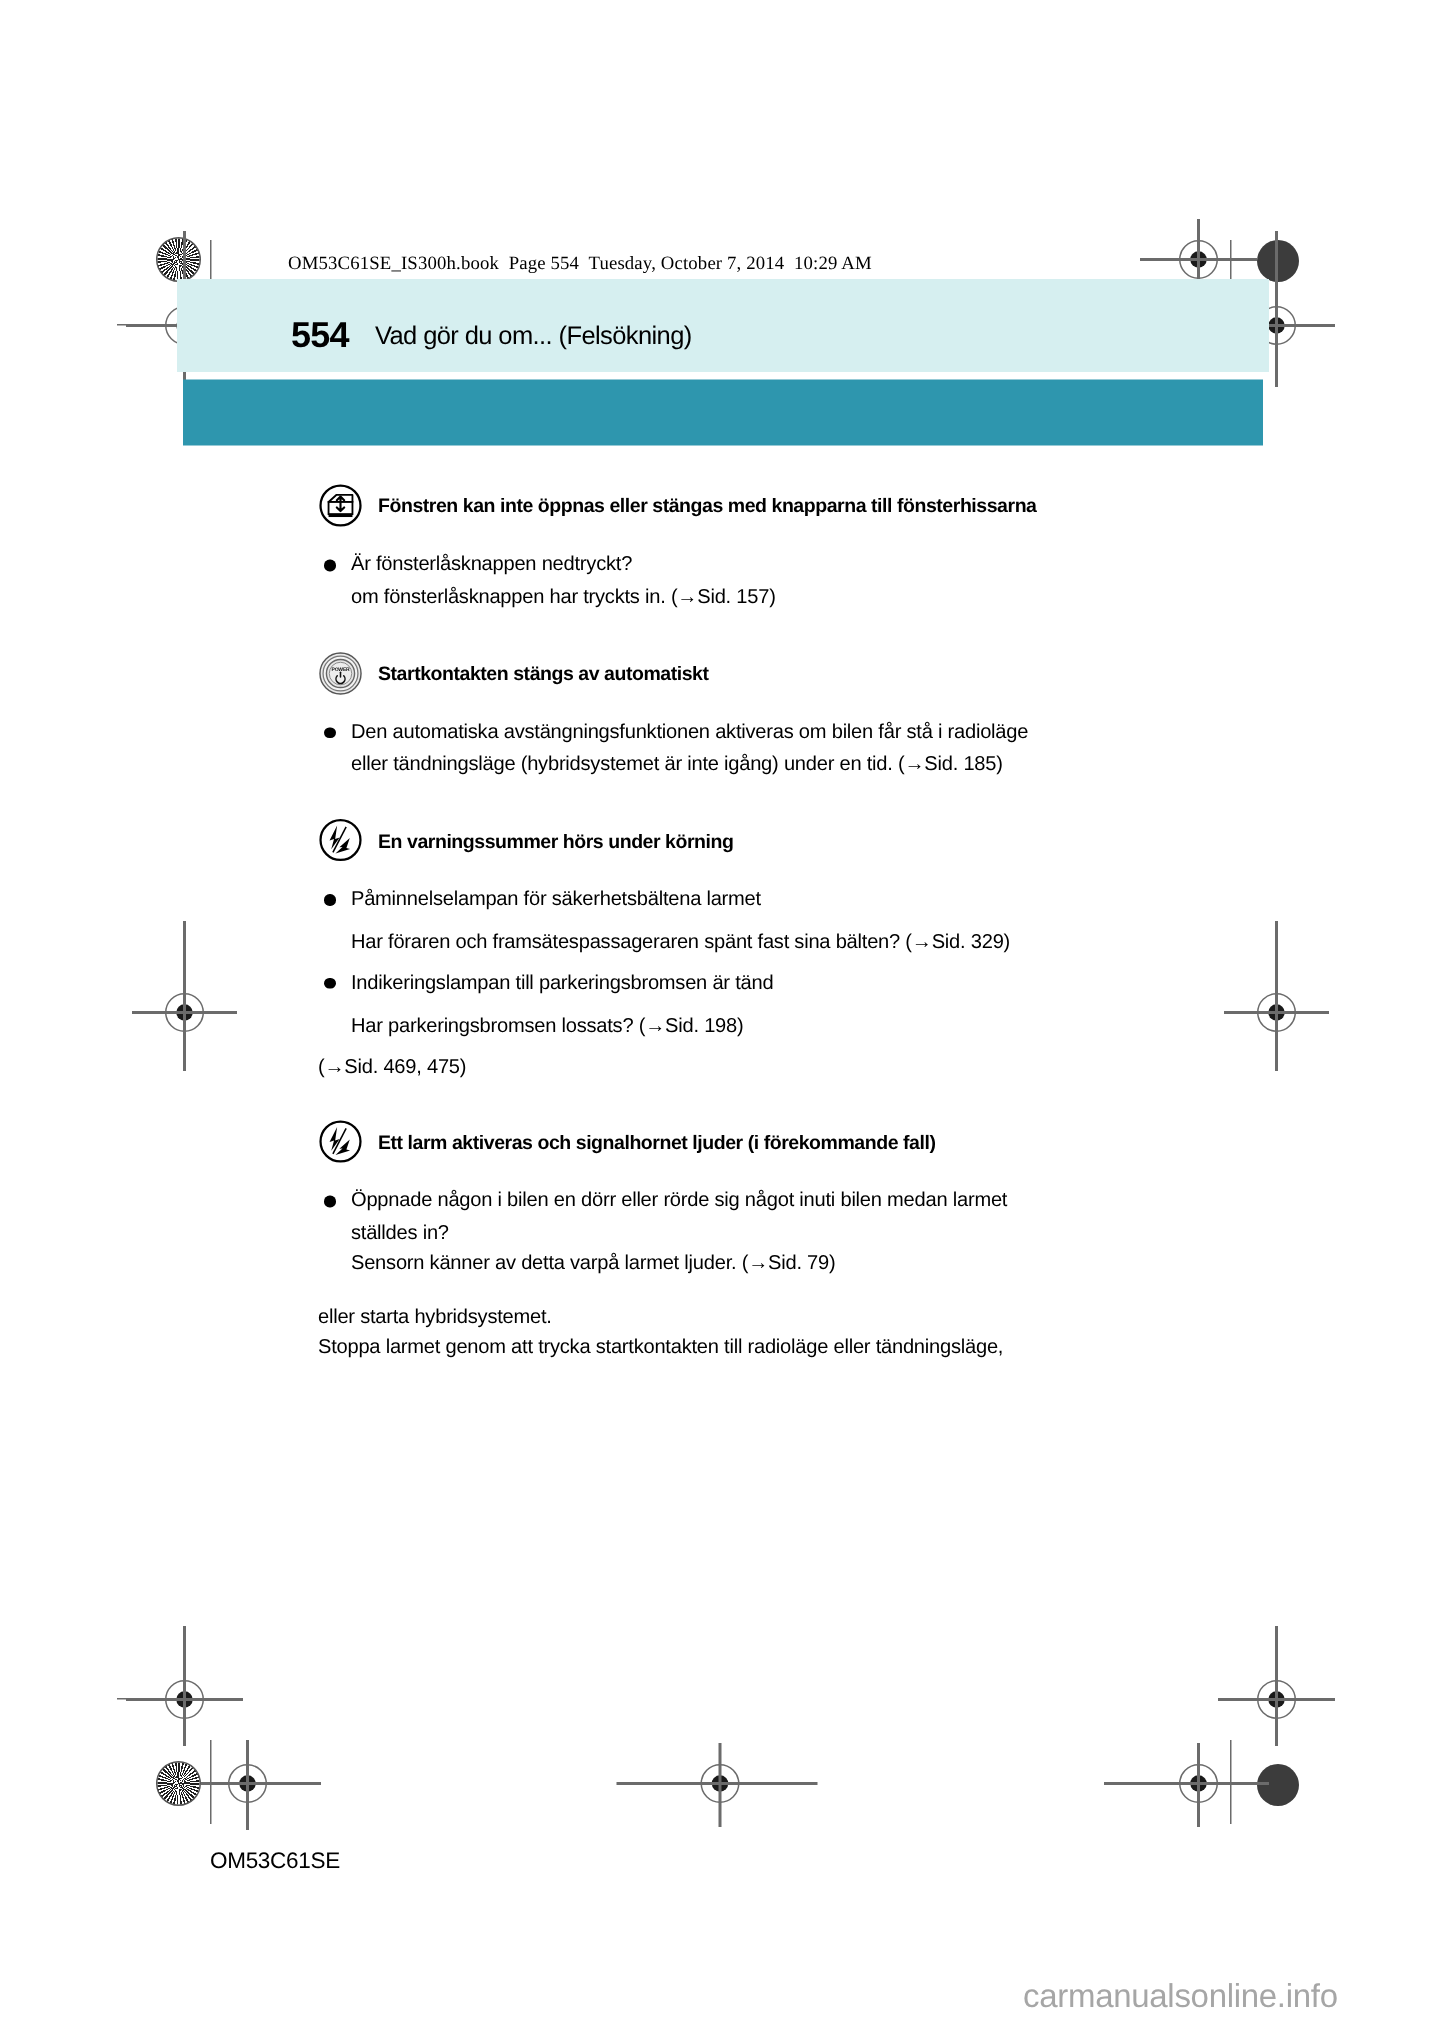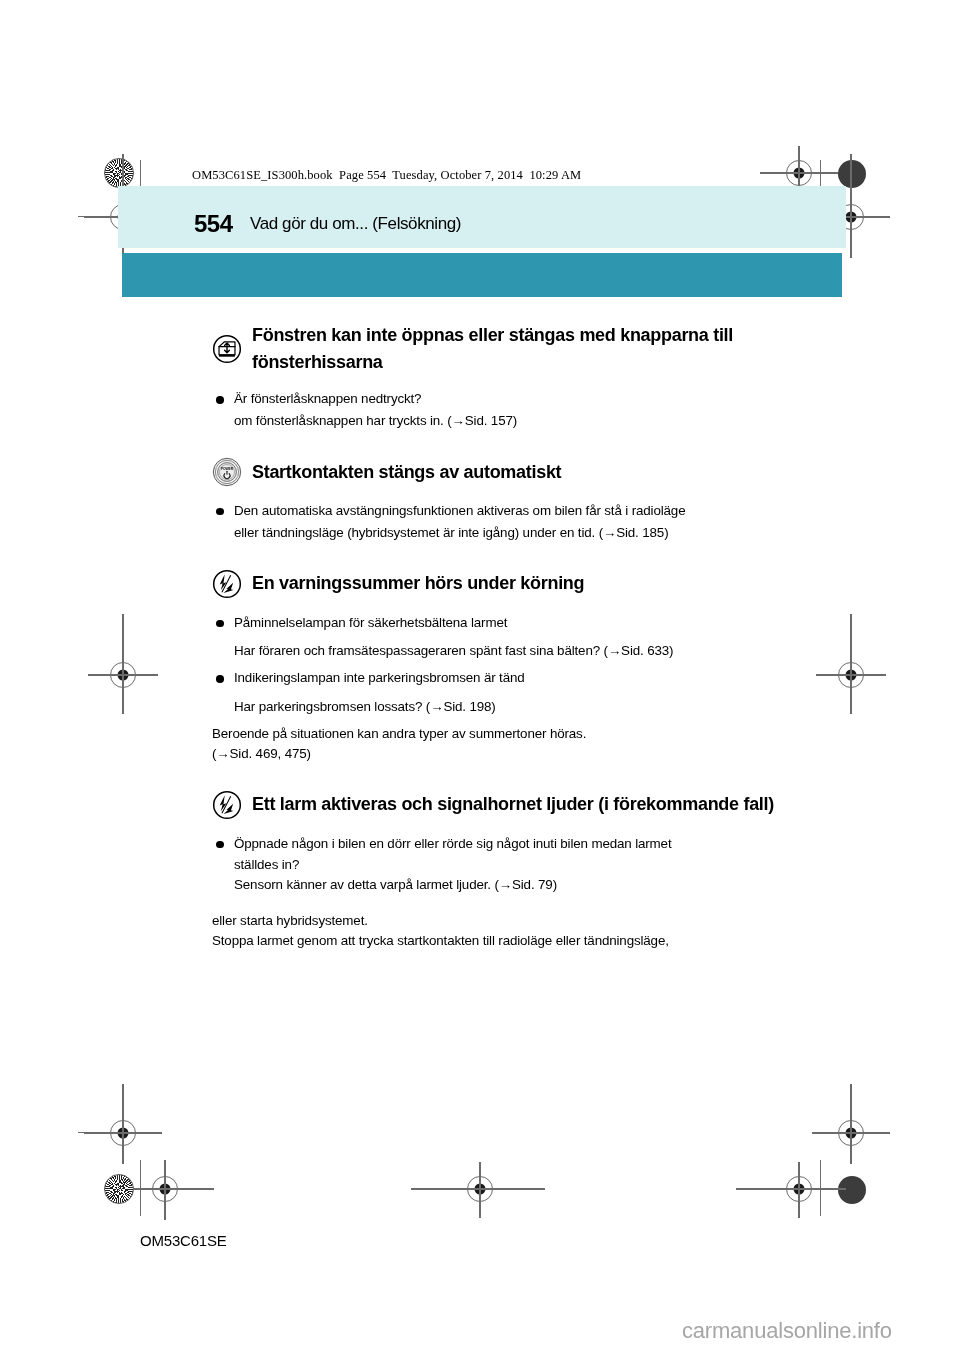--- a/index.html
+++ b/index.html
@@ -111,21 +111,21 @@
 
   .block { margin-bottom: 4px; }
 
   .head-row {
     display: flex;
     align-items: center;
     gap: 10px;
     margin-bottom: 14px;
   }
   .head-row .head-text {
-    font-size: 18px;
+    font-size: 13px;
     font-weight: bold;
     letter-spacing: -0.3px;
   }
 
   .icon-circle {
     flex: 0 0 auto;
     width: 30px; height: 30px;
     display: block;
   }
 
@@ -299,27 +299,26 @@
           <path d="M13.6 5.6 L8.2 16.4 L11.4 15.2 L9.4 22.6 L15.4 14.2 L12.2 15.2 Z" fill="#000"></path>
           <path d="M22.6 14.6 L15.2 21.2 L17.4 21.0 L12.4 25.6 L22.8 22.4 L20.2 21.6 Z" fill="#000"></path>
           <path d="M20.0 6.6 L10.6 24.8" stroke="#000" stroke-width="1.1" fill="none"></path>
         </svg>
       </span>
       <span class="head-text">En varningssummer hörs under körning</span>
     </div>
     <div class="bullets">
       <div class="bullet">Påminnelselampan för säkerhetsbältena larmet</div>
       <div class="gap-sm"></div>
-      <div class="sub">Har föraren och framsätespassageraren spänt fast sina bälten? (→Sid. 633)</div>
+      <div class="sub">Har föraren och framsätespassageraren spänt fast sina bälten? (→Sid. 329)</div>
       <div class="gap-sm"></div>
-      <div class="bullet">Indikeringslampan inte parkeringsbromsen är tänd</div>
+      <div class="bullet">Indikeringslampan till parkeringsbromsen är tänd</div>
       <div class="gap-sm"></div>
       <div class="sub">Har parkeringsbromsen lossats? (→Sid. 198)</div>
       <div class="gap-sm"></div>
-      <div class="plain">Beroende på situationen kan andra typer av summertoner höras.</div>
       <div class="plain">(→Sid. 469, 475)</div>
     </div>
   </div>
 
   <div class="gap-lg"></div>
 
   <div class="block">
     <div class="head-row">
       <span class="icon-circle">
         <svg viewBox="0 0 32 32" width="30" height="30">

